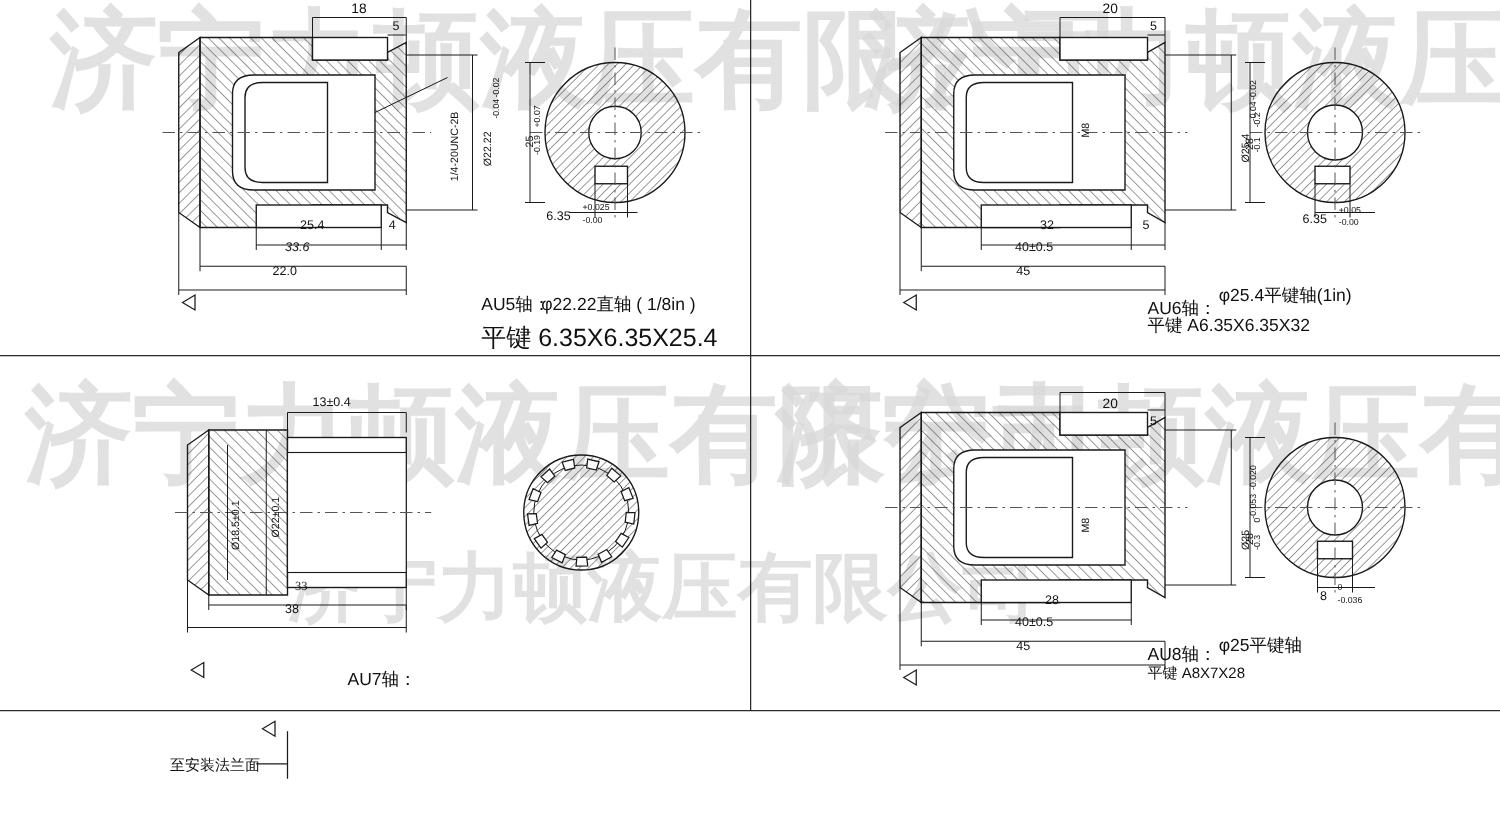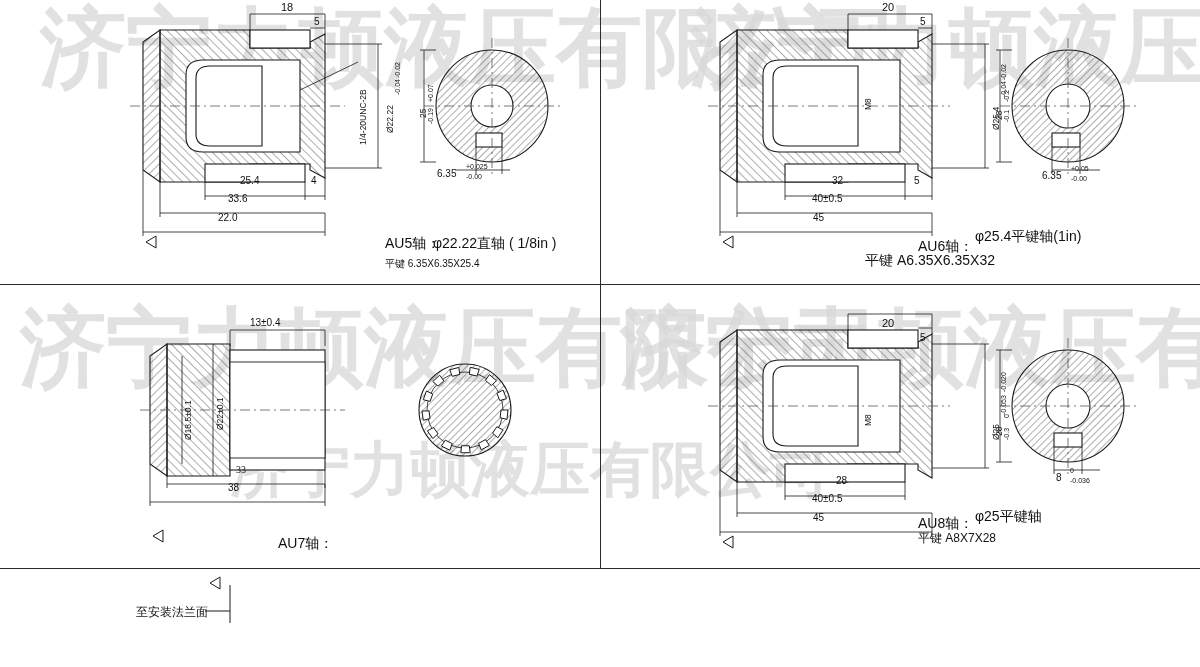--- a/index.html
+++ b/index.html
@@ -120,32 +120,32 @@
   </svg>
 
   <div class="txt" style="left:281px;top:1px;">18</div>
   <div class="txt s" style="left:314px;top:16px;">5</div>
   <div class="txt xs rot" style="left:358px;top:145px;">1/4-20UNC-2B</div>
   <div class="txt xs rot" style="left:385px;top:133px;">Ø22.22</div>
   <div class="txt xs rot" style="left:394px;top:78px;font-size:7px;">-0.02</div>
   <div class="txt xs rot" style="left:394px;top:95px;font-size:7px;">-0.04</div>
   <div class="txt s" style="left:240px;top:175px;">25.4</div>
   <div class="txt s" style="left:311px;top:175px;">4</div>
-  <div class="txt s" style="left:228px;top:193px;">33.6</div>
+  <div class="txt s" style="left:228px;top:193px;font-style:italic;">33.6</div>
   <div class="txt s" style="left:218px;top:212px;">22.0</div>
   <div class="txt xs rot" style="left:418px;top:118px;">25</div>
   <div class="txt xs rot" style="left:427px;top:102px;font-size:7px;">+0.07</div>
   <div class="txt xs rot" style="left:427px;top:124px;font-size:7px;">-0.19</div>
   <div class="txt s" style="left:437px;top:168px;">6.35</div>
   <div class="txt xs" style="left:466px;top:163px;font-size:7px;">+0.025</div>
   <div class="txt xs" style="left:466px;top:173px;font-size:7px;">-0.00</div>
 
   <div class="txt lbl" style="left:385px;top:235px;font-size:14px;">AU5轴：</div>
   <div class="txt lbl" style="left:433px;top:235px;font-size:14px;">φ22.22直轴 ( 1/8in )</div>
-  <div class="txt lbl" style="left:385px;top:257px;font-size:10px;">平键 6.35X6.35X25.4</div>
+  <div class="txt lbl" style="left:385px;top:257px;font-size:20px;">平键 6.35X6.35X25.4</div>
 
   <svg width="600" height="284" style="left:600px;top:0;">
     <g stroke="#1a1a1a" fill="none" stroke-width="1.1">
       <path d="M120,42 L120,170 L137,182 L137,30 Z" fill="url(#hatchA)"></path>
       <path d="M137,30 L248,30 L248,48 L318,48 L318,42 L332,34 L332,178 L318,170 L318,164 L248,164 L248,182 L137,182 Z" fill="url(#hatchB)"></path>
       <path d="M163,75 Q163,60 180,60 L262,60 L300,60 L300,152 L262,152 L180,152 Q163,152 163,137 Z" fill="#ffffff" stroke="#1a1a1a"></path>
       <path d="M173,78 Q173,66 187,66 L258,66 L258,146 L187,146 Q173,146 173,134 Z" fill="#ffffff"></path>
       <rect x="248" y="30" width="70" height="18" fill="#ffffff"></rect>
       <rect x="185" y="164" width="120" height="18" fill="#ffffff"></rect>
     </g>
@@ -199,21 +199,21 @@
   <div class="txt s" style="left:813px;top:212px;">45</div>
   <div class="txt xs rot" style="left:994px;top:120px;">28</div>
   <div class="txt xs rot" style="left:1003px;top:102px;font-size:7px;">-0.2</div>
   <div class="txt xs rot" style="left:1003px;top:122px;font-size:7px;">-0.1</div>
   <div class="txt s" style="left:1042px;top:170px;">6.35</div>
   <div class="txt xs" style="left:1071px;top:165px;font-size:7px;">+0.05</div>
   <div class="txt xs" style="left:1071px;top:175px;font-size:7px;">-0.00</div>
 
   <div class="txt lbl" style="left:918px;top:238px;font-size:14px;">AU6轴：</div>
   <div class="txt lbl" style="left:975px;top:228px;font-size:14px;">φ25.4平键轴(1in)</div>
-  <div class="txt lbl" style="left:865px;top:252px;font-size:14px;">平键 A6.35X6.35X32</div>
+  <div class="txt lbl" style="left:918px;top:252px;font-size:14px;">平键 A6.35X6.35X32</div>
 
   <svg width="600" height="284" style="left:0;top:284px;">
     <g stroke="#1a1a1a" fill="none" stroke-width="1.1">
       <path d="M150,72 L150,180 L167,192 L167,60 Z" fill="url(#hatchA)"></path>
       <path d="M167,60 L230,60 L230,192 L167,192 Z" fill="url(#hatchB)"></path>
       <rect x="230" y="66" width="95" height="120" fill="#ffffff" stroke="#1a1a1a" stroke-width="1.1"></rect>
       <rect x="230" y="78" width="95" height="96" fill="#ffffff" stroke="#1a1a1a" stroke-width="0.9"></rect>
     </g>
     <line x1="140" y1="126" x2="345" y2="126" stroke="#555" stroke-width="0.8" stroke-dasharray="10,4,2,4"></line>
     <g stroke="#1a1a1a" stroke-width="0.8" fill="none">

